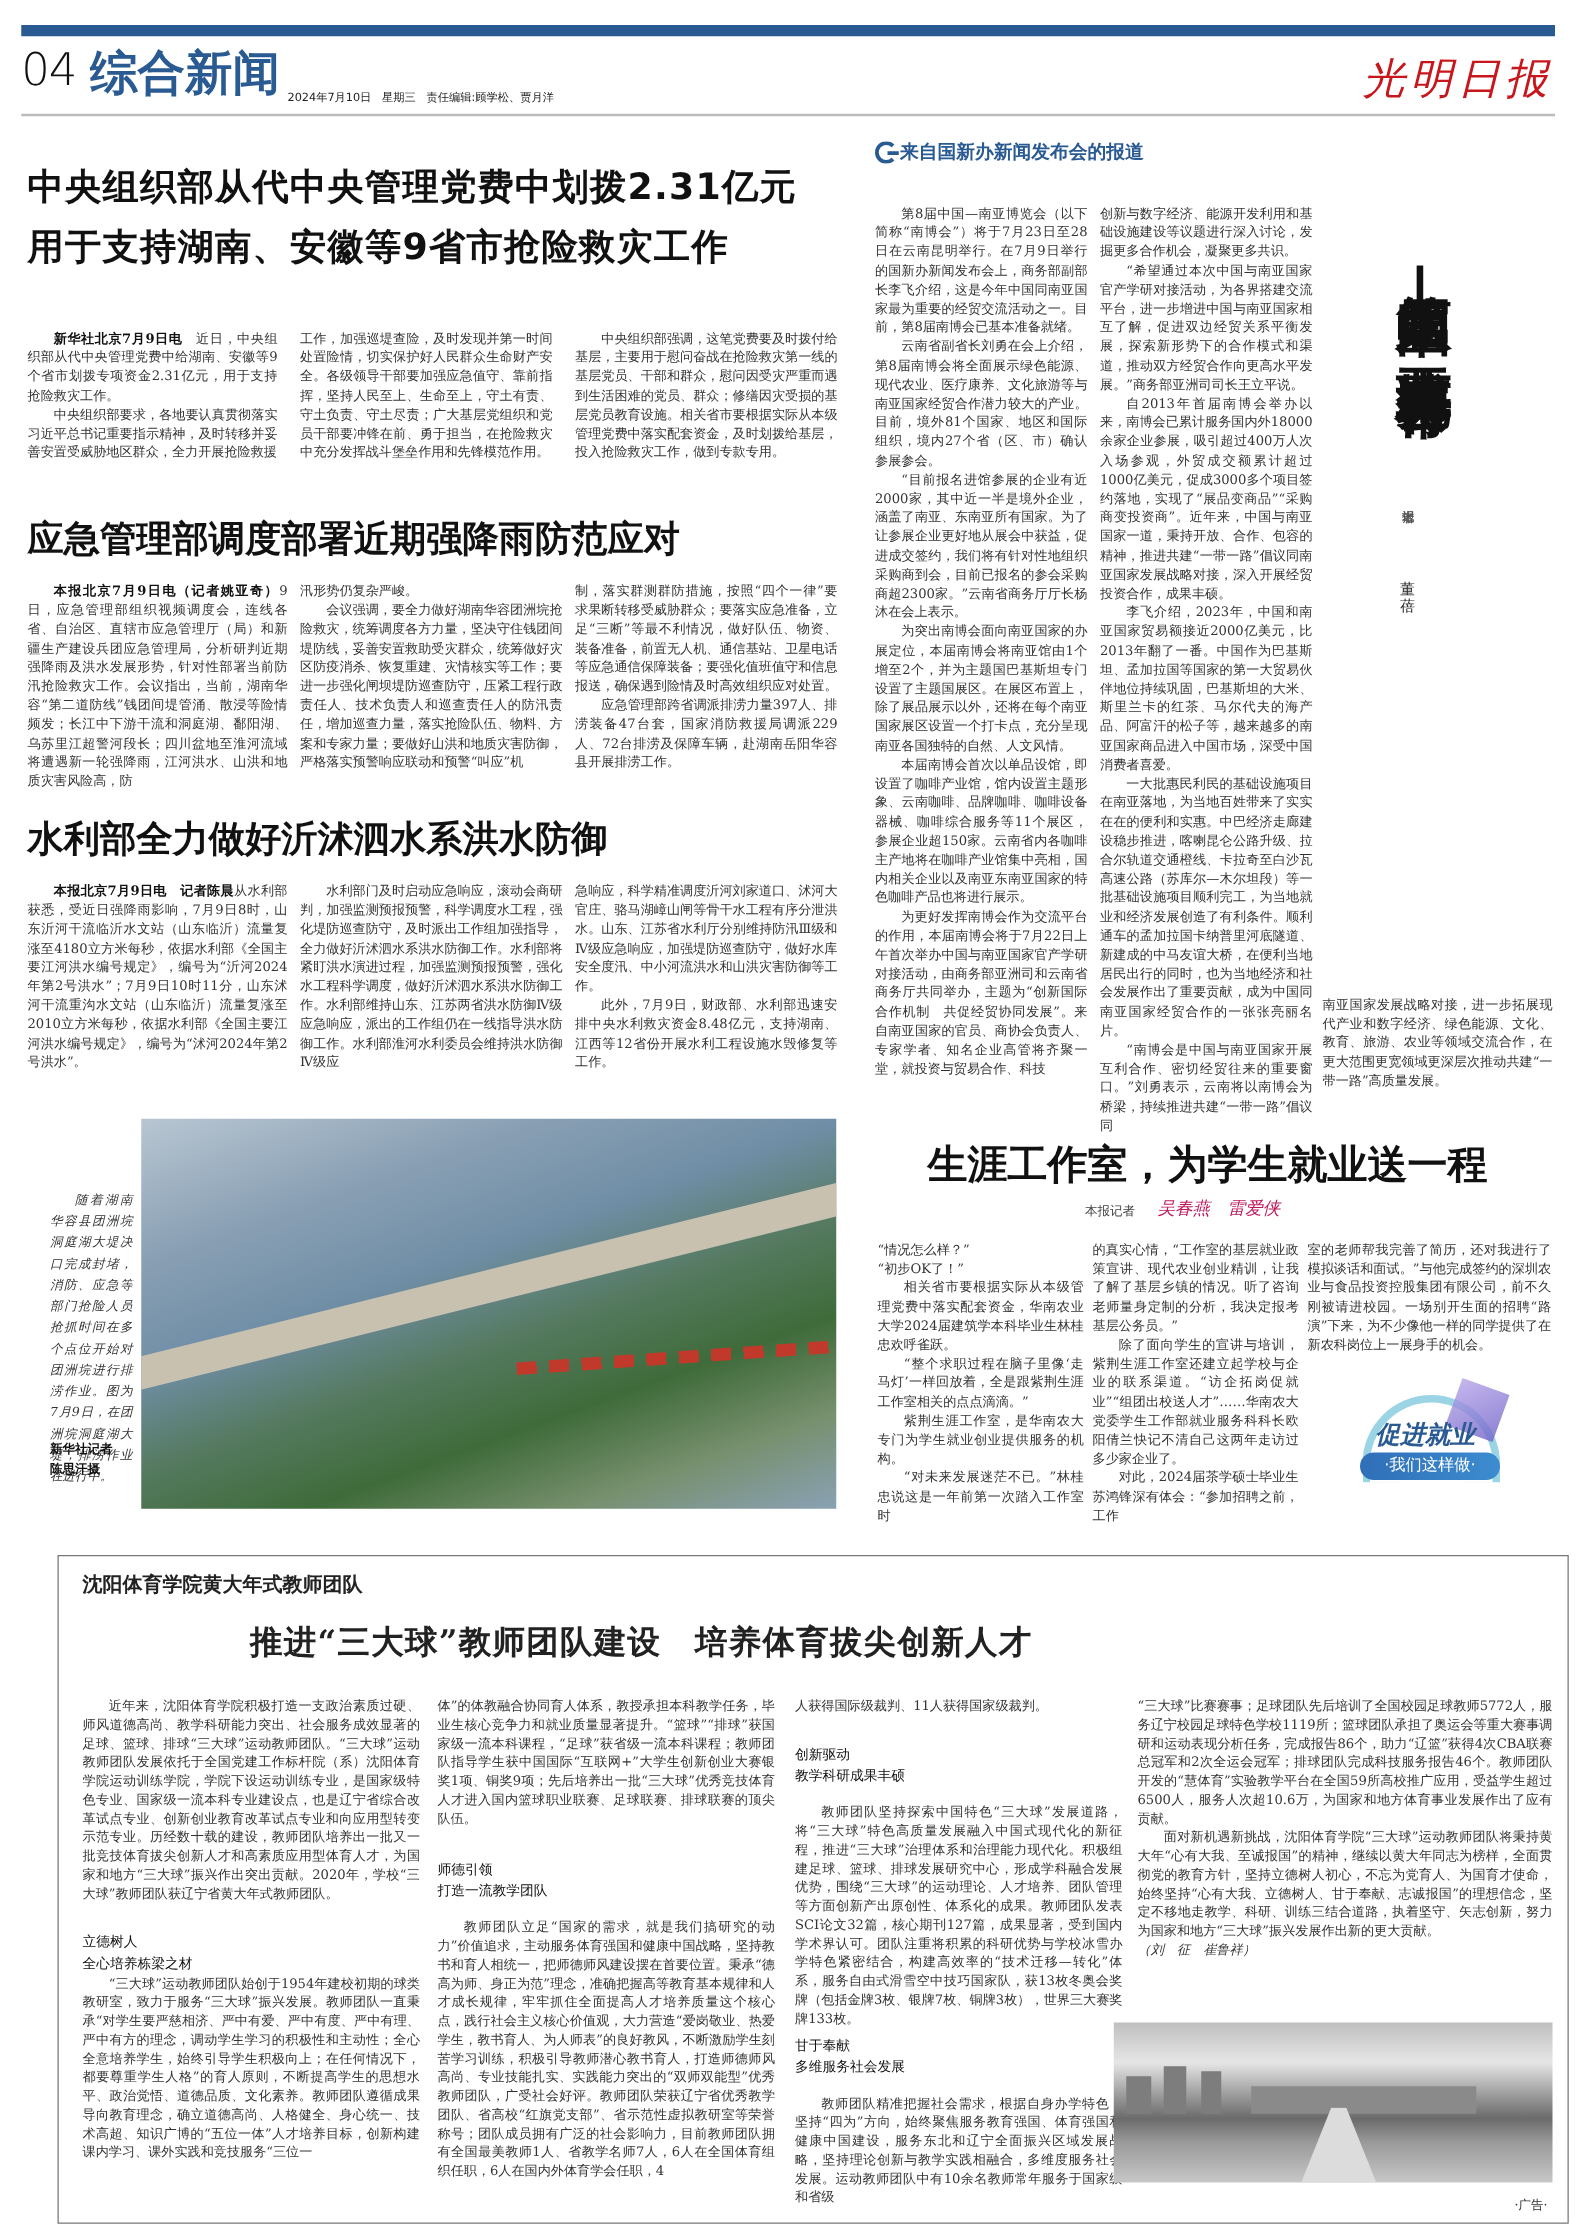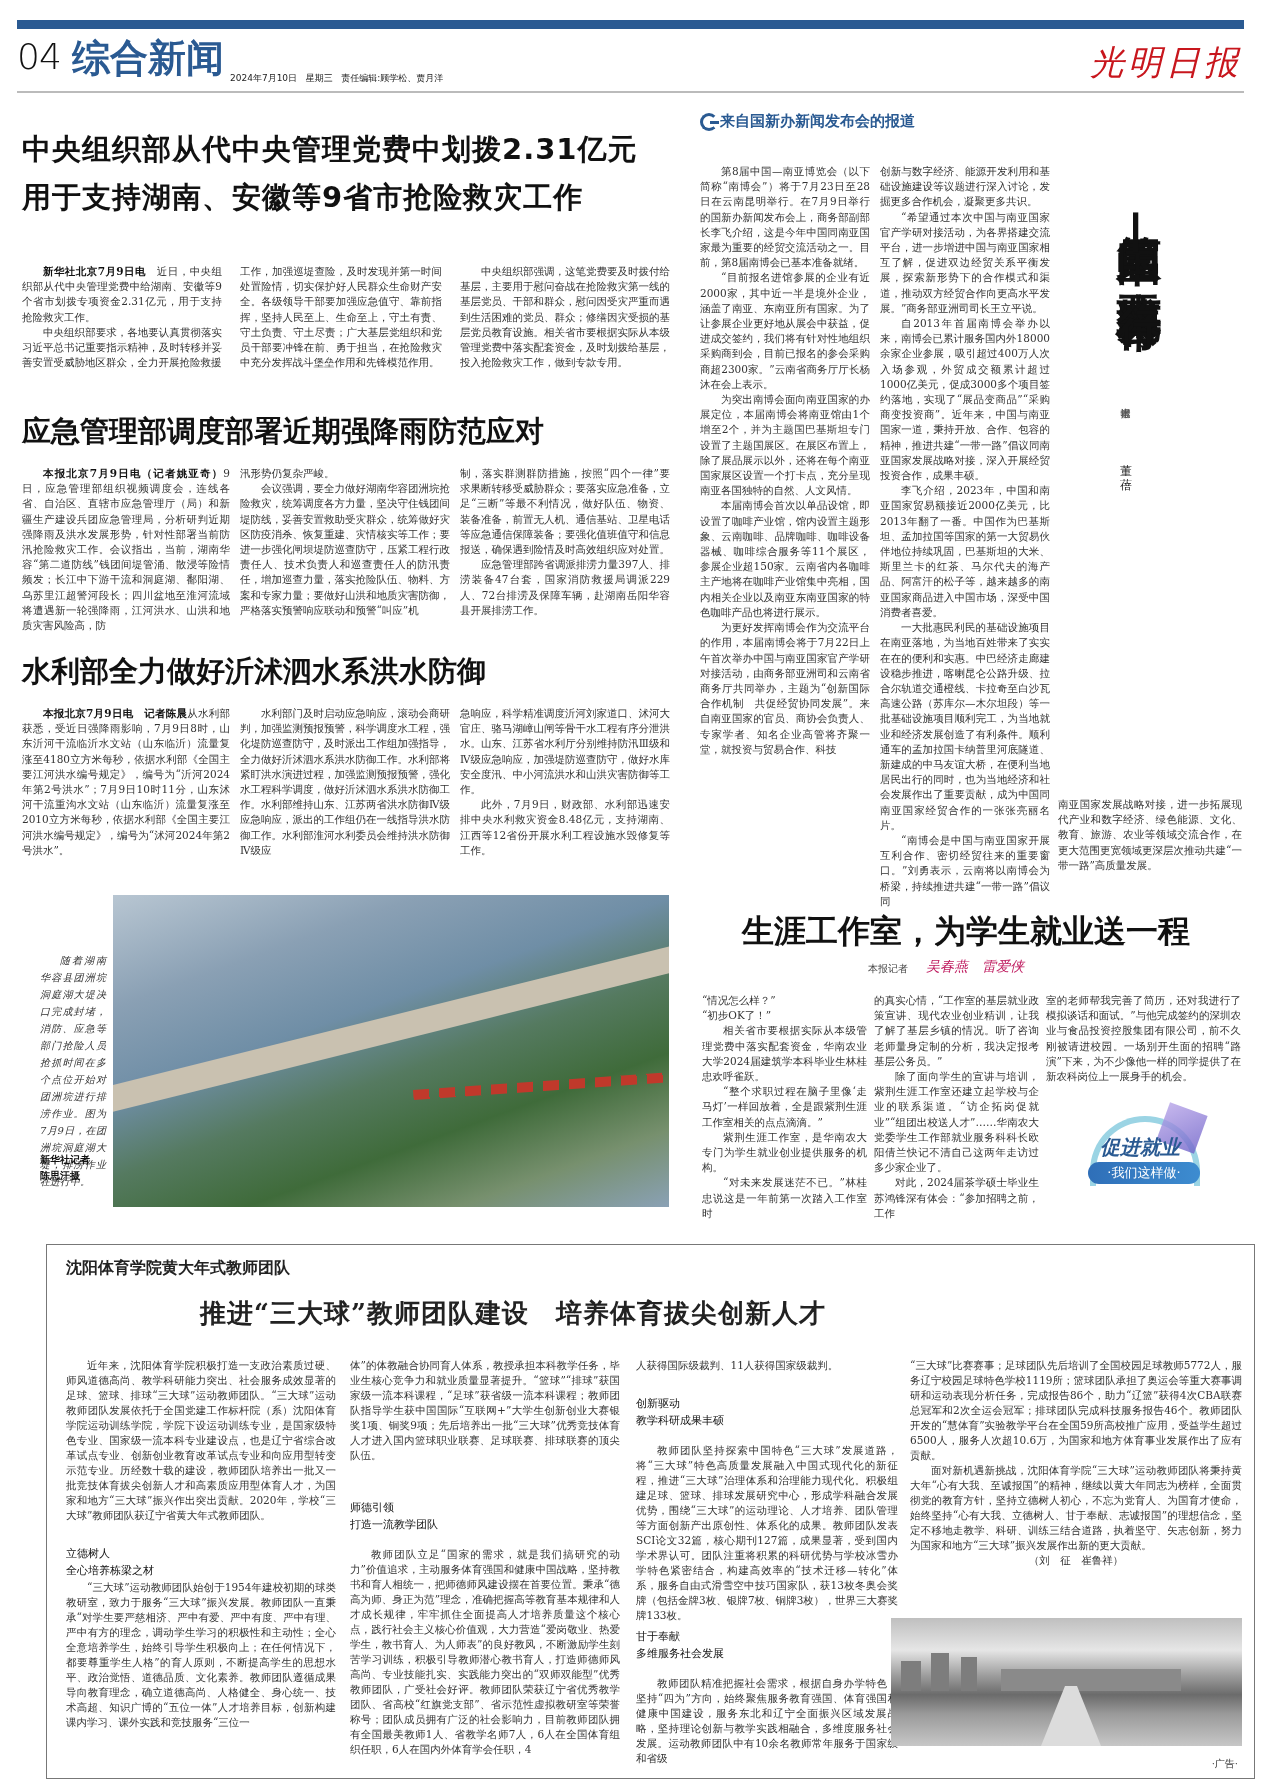--- a/index.html
+++ b/index.html
@@ -101,20 +101,21 @@
   <div class="dike"></div>
   <div class="trucks"></div>
 </div>
 
 <div class="abs xbanner">
   <span class="gicon"></span>
   <span>来自国新办新闻发布会的报道</span>
 </div>
 <div class="col body" style="left:700px;top:164px;width:170px">
   <p>第8届中国—南亚博览会（以下简称“南博会”）将于7月23日至28日在云南昆明举行。在7月9日举行的国新办新闻发布会上，商务部副部长李飞介绍，这是今年中国同南亚国家最为重要的经贸交流活动之一。目前，第8届南博会已基本准备就绪。</p>
+  <p>云南省副省长刘勇在会上介绍，第8届南博会将全面展示绿色能源、现代农业、医疗康养、文化旅游等与南亚国家经贸合作潜力较大的产业。目前，境外81个国家、地区和国际组织，境内27个省（区、市）确认参展参会。</p>
   <p>“目前报名进馆参展的企业有近2000家，其中近一半是境外企业，涵盖了南亚、东南亚所有国家。为了让参展企业更好地从展会中获益，促进成交签约，我们将有针对性地组织采购商到会，目前已报名的参会采购商超2300家。”云南省商务厅厅长杨沐在会上表示。</p>
   <p>为突出南博会面向南亚国家的办展定位，本届南博会将南亚馆由1个增至2个，并为主题国巴基斯坦专门设置了主题国展区。在展区布置上，除了展品展示以外，还将在每个南亚国家展区设置一个打卡点，充分呈现南亚各国独特的自然、人文风情。</p>
   <p>本届南博会首次以单品设馆，即设置了咖啡产业馆，馆内设置主题形象、云南咖啡、品牌咖啡、咖啡设备器械、咖啡综合服务等11个展区，参展企业超150家。云南省内各咖啡主产地将在咖啡产业馆集中亮相，国内相关企业以及南亚东南亚国家的特色咖啡产品也将进行展示。</p>
   <p>为更好发挥南博会作为交流平台的作用，本届南博会将于7月22日上午首次举办中国与南亚国家官产学研对接活动，由商务部亚洲司和云南省商务厅共同举办，主题为“创新国际合作机制　共促经贸协同发展”。来自南亚国家的官员、商协会负责人、专家学者、知名企业高管将齐聚一堂，就投资与贸易合作、科技</p>
 </div>
 <div class="col body" style="left:880px;top:164px;width:170px">
   <p class="noi">创新与数字经济、能源开发利用和基础设施建设等议题进行深入讨论，发掘更多合作机会，凝聚更多共识。</p>
   <p>“希望通过本次中国与南亚国家官产学研对接活动，为各界搭建交流平台，进一步增进中国与南亚国家相互了解，促进双边经贸关系平衡发展，探索新形势下的合作模式和渠道，推动双方经贸合作向更高水平发展。”商务部亚洲司司长王立平说。</p>
   <p>自2013年首届南博会举办以来，南博会已累计服务国内外18000余家企业参展，吸引超过400万人次入场参观，外贸成交额累计超过1000亿美元，促成3000多个项目签约落地，实现了“展品变商品”“采购商变投资商”。近年来，中国与南亚国家一道，秉持开放、合作、包容的精神，推进共建“一带一路”倡议同南亚国家发展战略对接，深入开展经贸投资合作，成果丰硕。</p>
   <p>李飞介绍，2023年，中国和南亚国家贸易额接近2000亿美元，比2013年翻了一番。中国作为巴基斯坦、孟加拉国等国家的第一大贸易伙伴地位持续巩固，巴基斯坦的大米、斯里兰卡的红茶、马尔代夫的海产品、阿富汗的松子等，越来越多的南亚国家商品进入中国市场，深受中国消费者喜爱。</p>
@@ -159,37 +160,37 @@
 <div class="abs adtitle" style="left:200px;top:1296px">推进“三大球”教师团队建设　培养体育拔尖创新人才</div>
 
 <div class="col body" style="left:66px;top:1358px;width:270px;font-size:10.5px;line-height:15px">
   <p>近年来，沈阳体育学院积极打造一支政治素质过硬、师风道德高尚、教学科研能力突出、社会服务成效显著的足球、篮球、排球“三大球”运动教师团队。“三大球”运动教师团队发展依托于全国党建工作标杆院（系）沈阳体育学院运动训练学院，学院下设运动训练专业，是国家级特色专业、国家级一流本科专业建设点，也是辽宁省综合改革试点专业、创新创业教育改革试点专业和向应用型转变示范专业。历经数十载的建设，教师团队培养出一批又一批竞技体育拔尖创新人才和高素质应用型体育人才，为国家和地方“三大球”振兴作出突出贡献。2020年，学校“三大球”教师团队获辽宁省黄大年式教师团队。</p>
   <div class="subhead" style="margin-top:22px">立德树人</div>
   <div class="subhead">全心培养栋梁之材</div>
   <p style="margin-top:1px">“三大球”运动教师团队始创于1954年建校初期的球类教研室，致力于服务“三大球”振兴发展。教师团队一直秉承“对学生要严慈相济、严中有爱、严中有度、严中有理、严中有方的理念，调动学生学习的积极性和主动性；全心全意培养学生，始终引导学生积极向上；在任何情况下，都要尊重学生人格”的育人原则，不断提高学生的思想水平、政治觉悟、道德品质、文化素养。教师团队遵循成果导向教育理念，确立道德高尚、人格健全、身心统一、技术高超、知识广博的“五位一体”人才培养目标，创新构建课内学习、课外实践和竞技服务“三位一</p>
 </div>
 <div class="col body" style="left:350px;top:1358px;width:270px;font-size:10.5px;line-height:15px">
   <p class="noi">体”的体教融合协同育人体系，教授承担本科教学任务，毕业生核心竞争力和就业质量显著提升。“篮球”“排球”获国家级一流本科课程，“足球”获省级一流本科课程；教师团队指导学生获中国国际“互联网+”大学生创新创业大赛银奖1项、铜奖9项；先后培养出一批“三大球”优秀竞技体育人才进入国内篮球职业联赛、足球联赛、排球联赛的顶尖队伍。</p>
-  <div class="subhead" style="margin-top:36px">师德引领</div>
+  <div class="subhead" style="margin-top:24px">师德引领</div>
   <div class="subhead">打造一流教学团队</div>
   <p style="margin-top:14px">教师团队立足“国家的需求，就是我们搞研究的动力”价值追求，主动服务体育强国和健康中国战略，坚持教书和育人相统一，把师德师风建设摆在首要位置。秉承“德高为师、身正为范”理念，准确把握高等教育基本规律和人才成长规律，牢牢抓住全面提高人才培养质量这个核心点，践行社会主义核心价值观，大力营造“爱岗敬业、热爱学生，教书育人、为人师表”的良好教风，不断激励学生刻苦学习训练，积极引导教师潜心教书育人，打造师德师风高尚、专业技能扎实、实践能力突出的“双师双能型”优秀教师团队，广受社会好评。教师团队荣获辽宁省优秀教学团队、省高校“红旗党支部”、省示范性虚拟教研室等荣誉称号；团队成员拥有广泛的社会影响力，目前教师团队拥有全国最美教师1人、省教学名师7人，6人在全国体育组织任职，6人在国内外体育学会任职，4</p>
 </div>
 <div class="col body" style="left:636px;top:1358px;width:262px;font-size:10.5px;line-height:15px">
   <p class="noi">人获得国际级裁判、11人获得国家级裁判。</p>
   <div class="subhead" style="margin-top:22px">创新驱动</div>
   <div class="subhead">教学科研成果丰硕</div>
   <p style="margin-top:14px">教师团队坚持探索中国特色“三大球”发展道路，将“三大球”特色高质量发展融入中国式现代化的新征程，推进“三大球”治理体系和治理能力现代化。积极组建足球、篮球、排球发展研究中心，形成学科融合发展优势，围绕“三大球”的运动理论、人才培养、团队管理等方面创新产出原创性、体系化的成果。教师团队发表SCI论文32篇，核心期刊127篇，成果显著，受到国内学术界认可。团队注重将积累的科研优势与学校冰雪办学特色紧密结合，构建高效率的“技术迁移—转化”体系，服务自由式滑雪空中技巧国家队，获13枚冬奥会奖牌（包括金牌3枚、银牌7枚、铜牌3枚），世界三大赛奖牌133枚。</p>
   <div class="subhead" style="margin-top:5px">甘于奉献</div>
   <div class="subhead">多维服务社会发展</div>
   <p style="margin-top:14px">教师团队精准把握社会需求，根据自身办学特色，坚持“四为”方向，始终聚焦服务教育强国、体育强国和健康中国建设，服务东北和辽宁全面振兴区域发展战略，坚持理论创新与教学实践相融合，多维度服务社会发展。运动教师团队中有10余名教师常年服务于国家级和省级</p>
 </div>
 <div class="col body" style="left:910px;top:1358px;width:332px;font-size:10.5px;line-height:15px">
   <p class="noi">“三大球”比赛赛事；足球团队先后培训了全国校园足球教师5772人，服务辽宁校园足球特色学校1119所；篮球团队承担了奥运会等重大赛事调研和运动表现分析任务，完成报告86个，助力“辽篮”获得4次CBA联赛总冠军和2次全运会冠军；排球团队完成科技服务报告46个。教师团队开发的“慧体育”实验教学平台在全国59所高校推广应用，受益学生超过6500人，服务人次超10.6万，为国家和地方体育事业发展作出了应有贡献。</p>
   <p>面对新机遇新挑战，沈阳体育学院“三大球”运动教师团队将秉持黄大年“心有大我、至诚报国”的精神，继续以黄大年同志为榜样，全面贯彻党的教育方针，坚持立德树人初心，不忘为党育人、为国育才使命，始终坚持“心有大我、立德树人、甘于奉献、志诚报国”的理想信念，坚定不移地走教学、科研、训练三结合道路，执着坚守、矢志创新，努力为国家和地方“三大球”振兴发展作出新的更大贡献。</p>
-  <p class="noi" style="text-align:center;">（刘　征　崔鲁祥）</p>
+  <p class="noi" style="text-align:left;font-style:italic">（刘　征　崔鲁祥）</p>
 </div>
 <div class="abs campus">
   <div class="bld" style="left:10px;width:20px;height:30px"></div>
   <div class="bld" style="left:40px;width:18px;height:38px"></div>
   <div class="bld" style="left:70px;width:16px;height:34px"></div>
   <div class="bld" style="left:110px;width:180px;height:22px;background:#8a8a8a"></div>
   <div class="road"></div>
 </div>
 <div class="abs adtag">·广告·</div>
 

